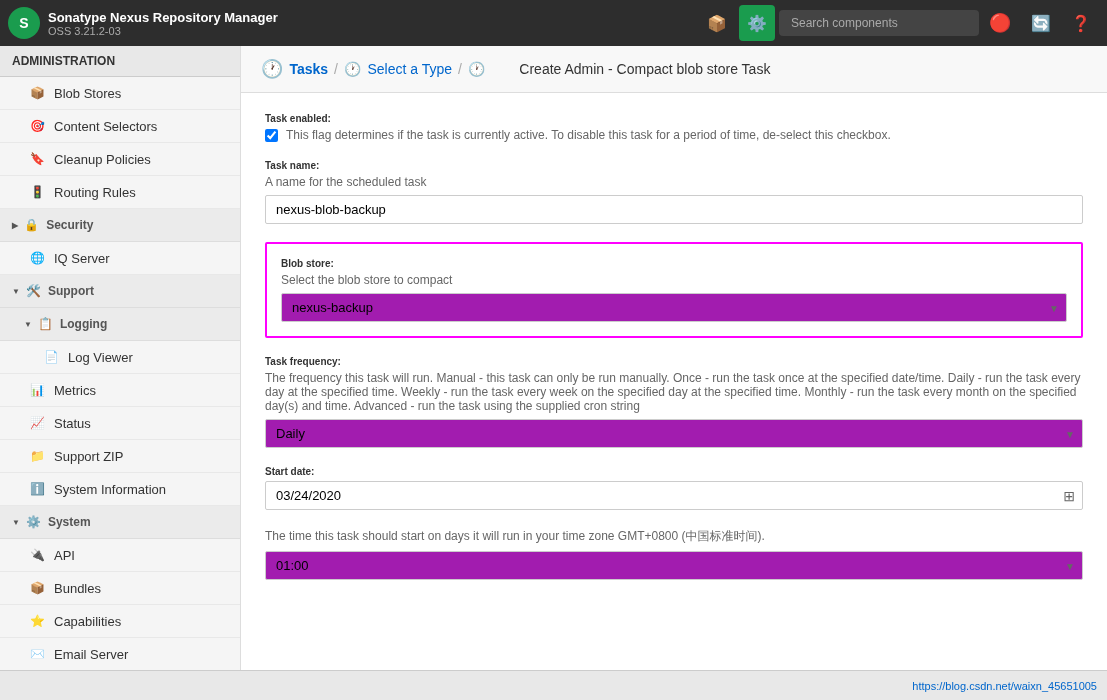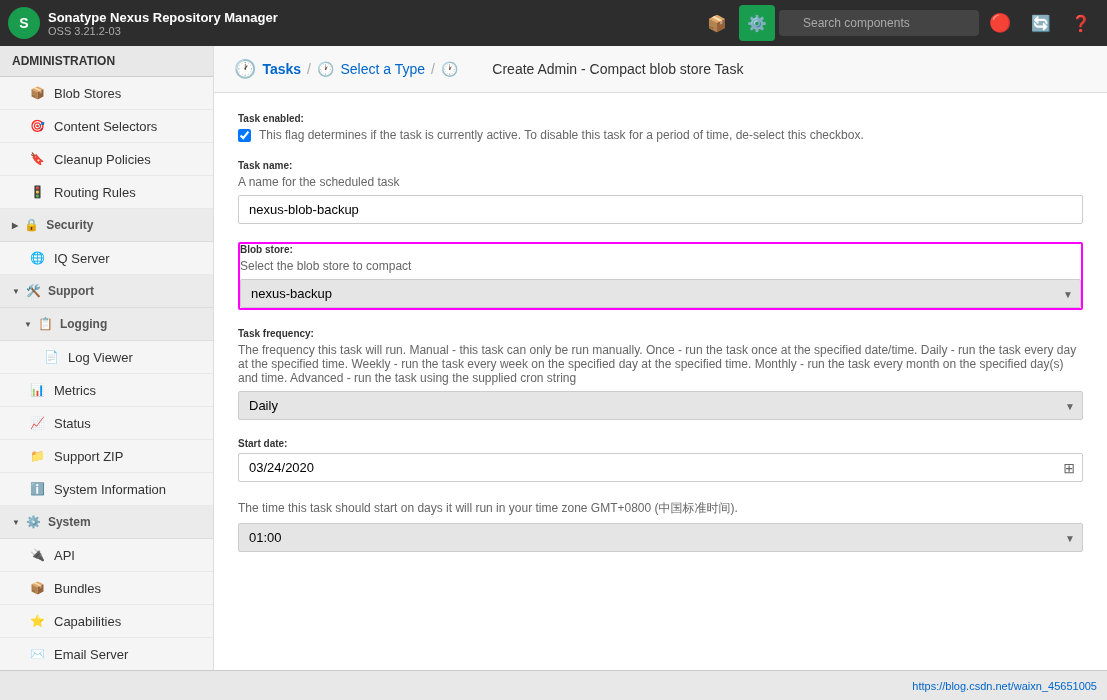--- a/index.html
+++ b/index.html
@@ -53,41 +53,41 @@
       font-size: 16px;
     }
     .nav-icon-btn.active {
       background: #1a9c4e;
       color: #fff;
     }
     .search-box {
       background: #444;
       border: none;
       border-radius: 4px;
-      padding: 6px 24px;
+      padding: 6px 12px;
       color: #ccc;
       font-size: 12px;
       width: 200px;
       outline: none;
     }
     .search-box::placeholder { color: #aaa; }
     .nav-alert { color: #e74c3c; font-size: 18px; }
     .nav-refresh { color: #aaa; font-size: 16px; }
     .nav-help { color: #aaa; font-size: 16px; }
 
     
     .main-layout {
       display: flex;
       flex: 1;
       overflow: hidden;
     }
 
     
     .sidebar {
-      width: 214px;
+      width: 241px;
       background: #f5f5f5;
       border-right: 1px solid #ddd;
       overflow-y: auto;
       flex-shrink: 0;
     }
     .sidebar-header {
       background: #e8e8e8;
       padding: 8px 12px;
       font-weight: bold;
       font-size: 12px;
@@ -192,38 +192,38 @@
     .select-wrapper {
       position: relative;
     }
     .form-select {
       width: 100%;
       padding: 6px 30px 6px 10px;
       border: 1px solid #ccc;
       border-radius: 2px;
       font-size: 13px;
       appearance: none;
-      background: #e5e5e5;
+      background: #a21caf;
       outline: none;
       cursor: pointer;
     }
     .select-arrow {
       position: absolute;
       right: 8px;
       top: 50%;
       transform: translateY(-50%);
       pointer-events: none;
       color: #666;
       font-size: 10px;
     }
 
     
     .blob-store-highlight {
       border: 2px solid #ff00ff;
-      padding: 0;
+      padding: 14px;
       border-radius: 2px;
     }
 
     
     .date-wrapper {
       position: relative;
     }
     .date-icon {
       position: absolute;
       right: 8px;

